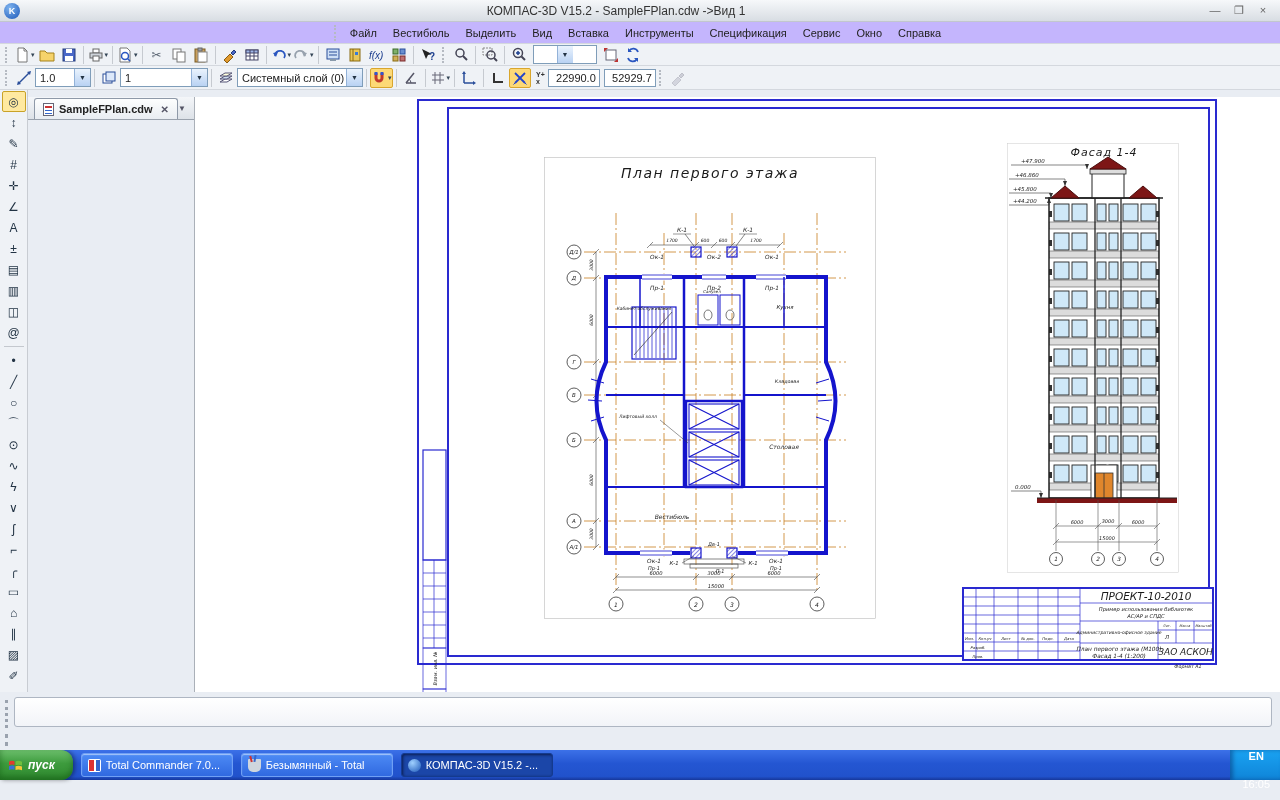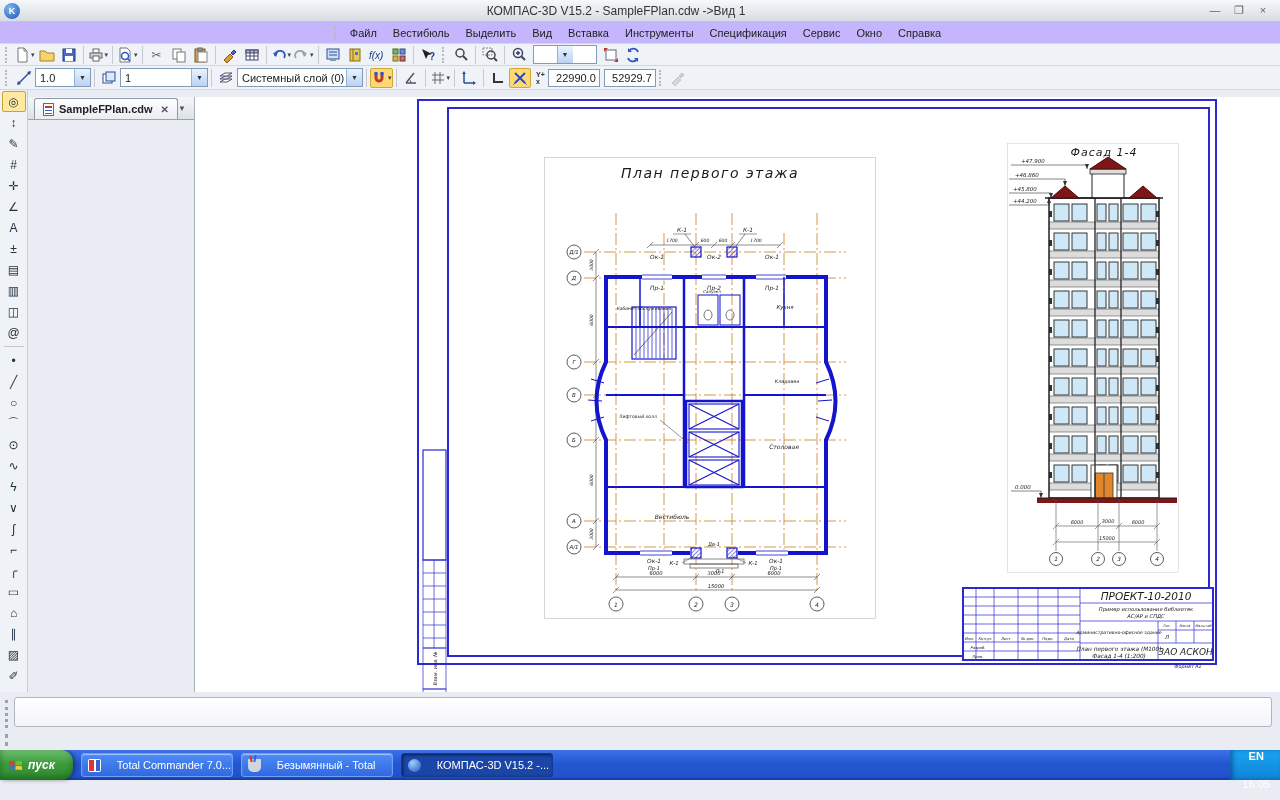--- a/index.html
+++ b/index.html
@@ -68,21 +68,21 @@
   
   .proppanel{height:58px;background:#e9edf3;position:relative;padding:5px 8px 0 14px;}
   .pgrip{position:absolute;left:5px;top:8px;width:3px;height:28px;border-left:3px dotted #9aa2ae;}
   .pgrip2{position:absolute;left:5px;top:42px;width:3px;height:12px;border-left:3px dotted #9aa2ae;}
   .pbar{height:30px;background:linear-gradient(#ffffff,#f2f4f8);border:1px solid #aeb6c2;border-radius:3px;}
   .statusbar{height:20px;background:#f3f2ee;border-top:1px solid #c0c0b8;display:flex;align-items:center;padding-left:6px;font-size:11px;color:#111;}
 
   .taskbar{height:30px;background:linear-gradient(#3c71e8,#2456d2 45%,#2152cc 88%,#16379b);display:flex;align-items:center;}
   .startbtn{height:30px;padding:0 18px 0 8px;display:flex;align-items:center;gap:5px;color:#fff;font-weight:bold;font-style:italic;font-size:12px;
     background:linear-gradient(#6cbf6c,#3d9b3d 45%,#2f8a2f);border-radius:0 12px 12px 0;box-shadow:inset 0 -3px 6px rgba(0,60,0,.4),2px 0 4px rgba(0,0,0,.4);}
-  .taskbtn{height:24px;width:152px;margin-left:8px;display:flex;align-items:center;gap:16px;padding:0 6px;color:#fff;font-size:11px;
+  .taskbtn{height:24px;width:152px;margin-left:8px;display:flex;align-items:center;gap:5px;padding:0 6px;color:#fff;font-size:11px;
     background:linear-gradient(#4d8bf5,#3069e0);border:1px solid #6fa0f5;border-radius:3px;box-shadow:inset 0 1px 1px rgba(255,255,255,.5);white-space:nowrap;overflow:hidden;}
   .taskbtn.active{background:#1b46a8;border-color:#143a8e;box-shadow:inset 1px 1px 3px rgba(0,0,20,.6);}
   .tray{margin-left:auto;height:30px;display:flex;align-items:center;gap:8px;padding:0 10px 0 12px;
     background:linear-gradient(#1aa3f2,#0f84d8);box-shadow:inset 3px 0 4px rgba(0,0,60,.35);color:#fff;flex-direction:column;}
   .ticon{width:13px;height:13px;background:#d9e8fa;border-radius:2px;position:relative;flex:none;}
 </style>
 </head>
 <body>
 
 <div class="screen">

